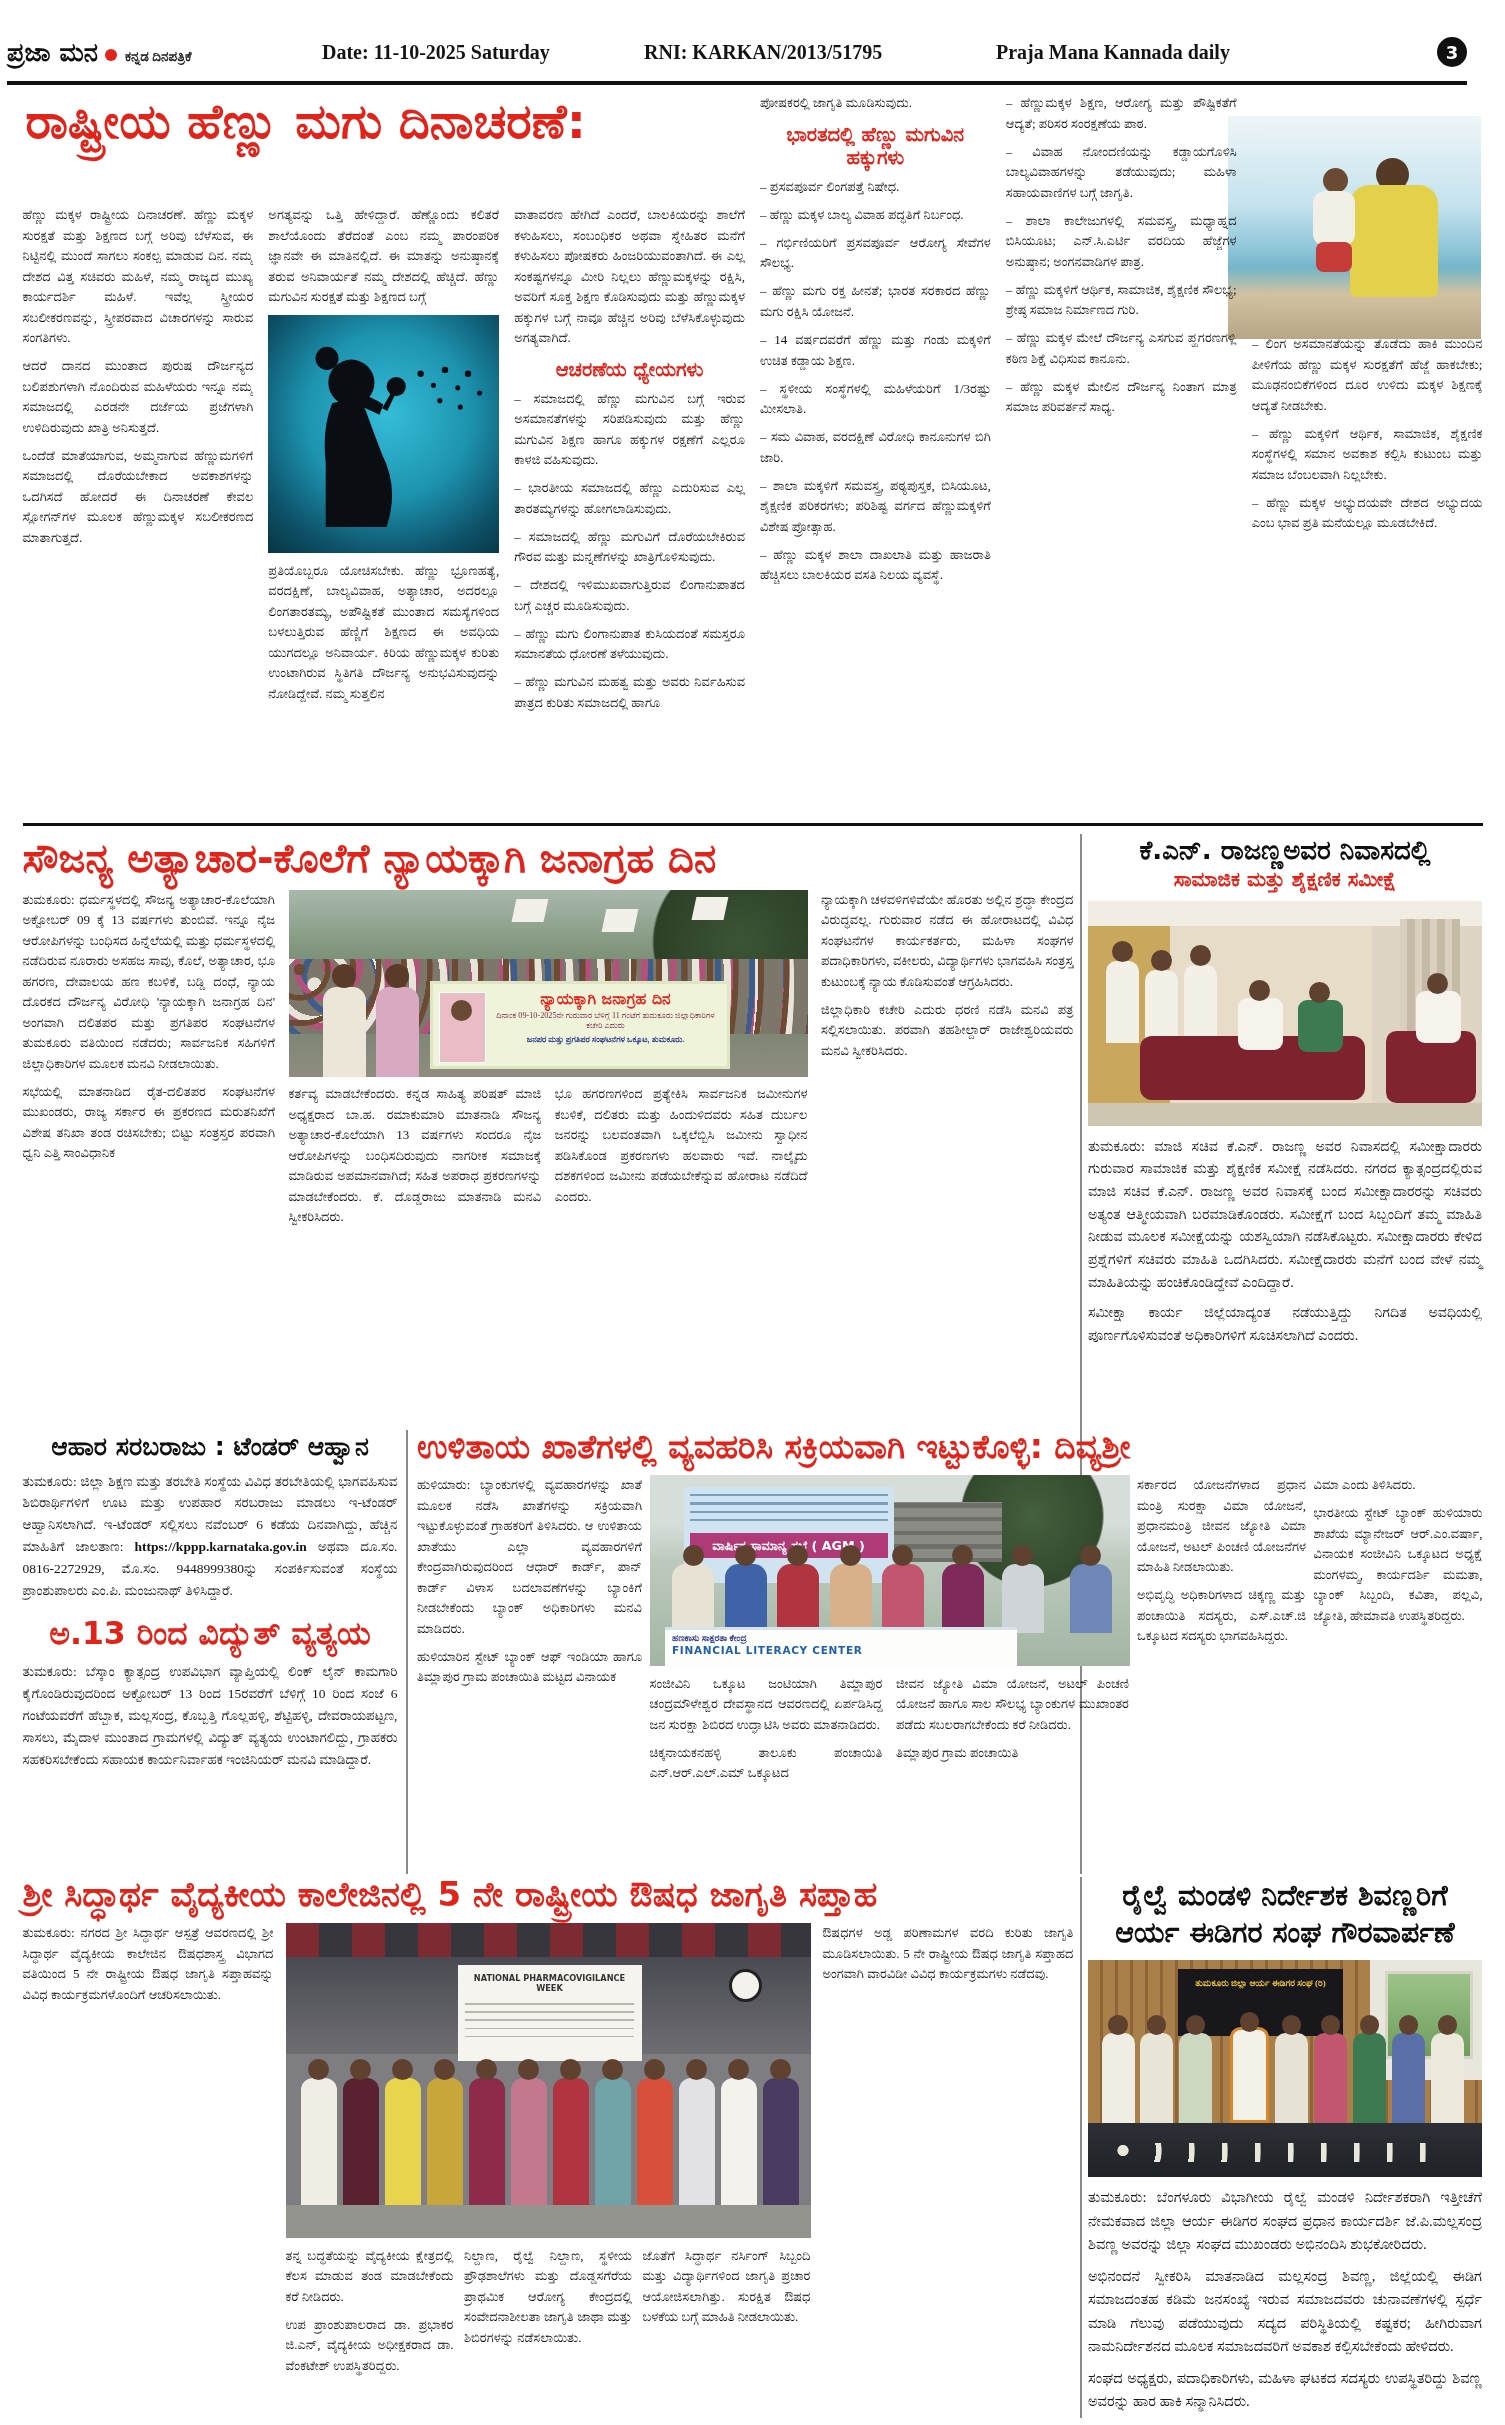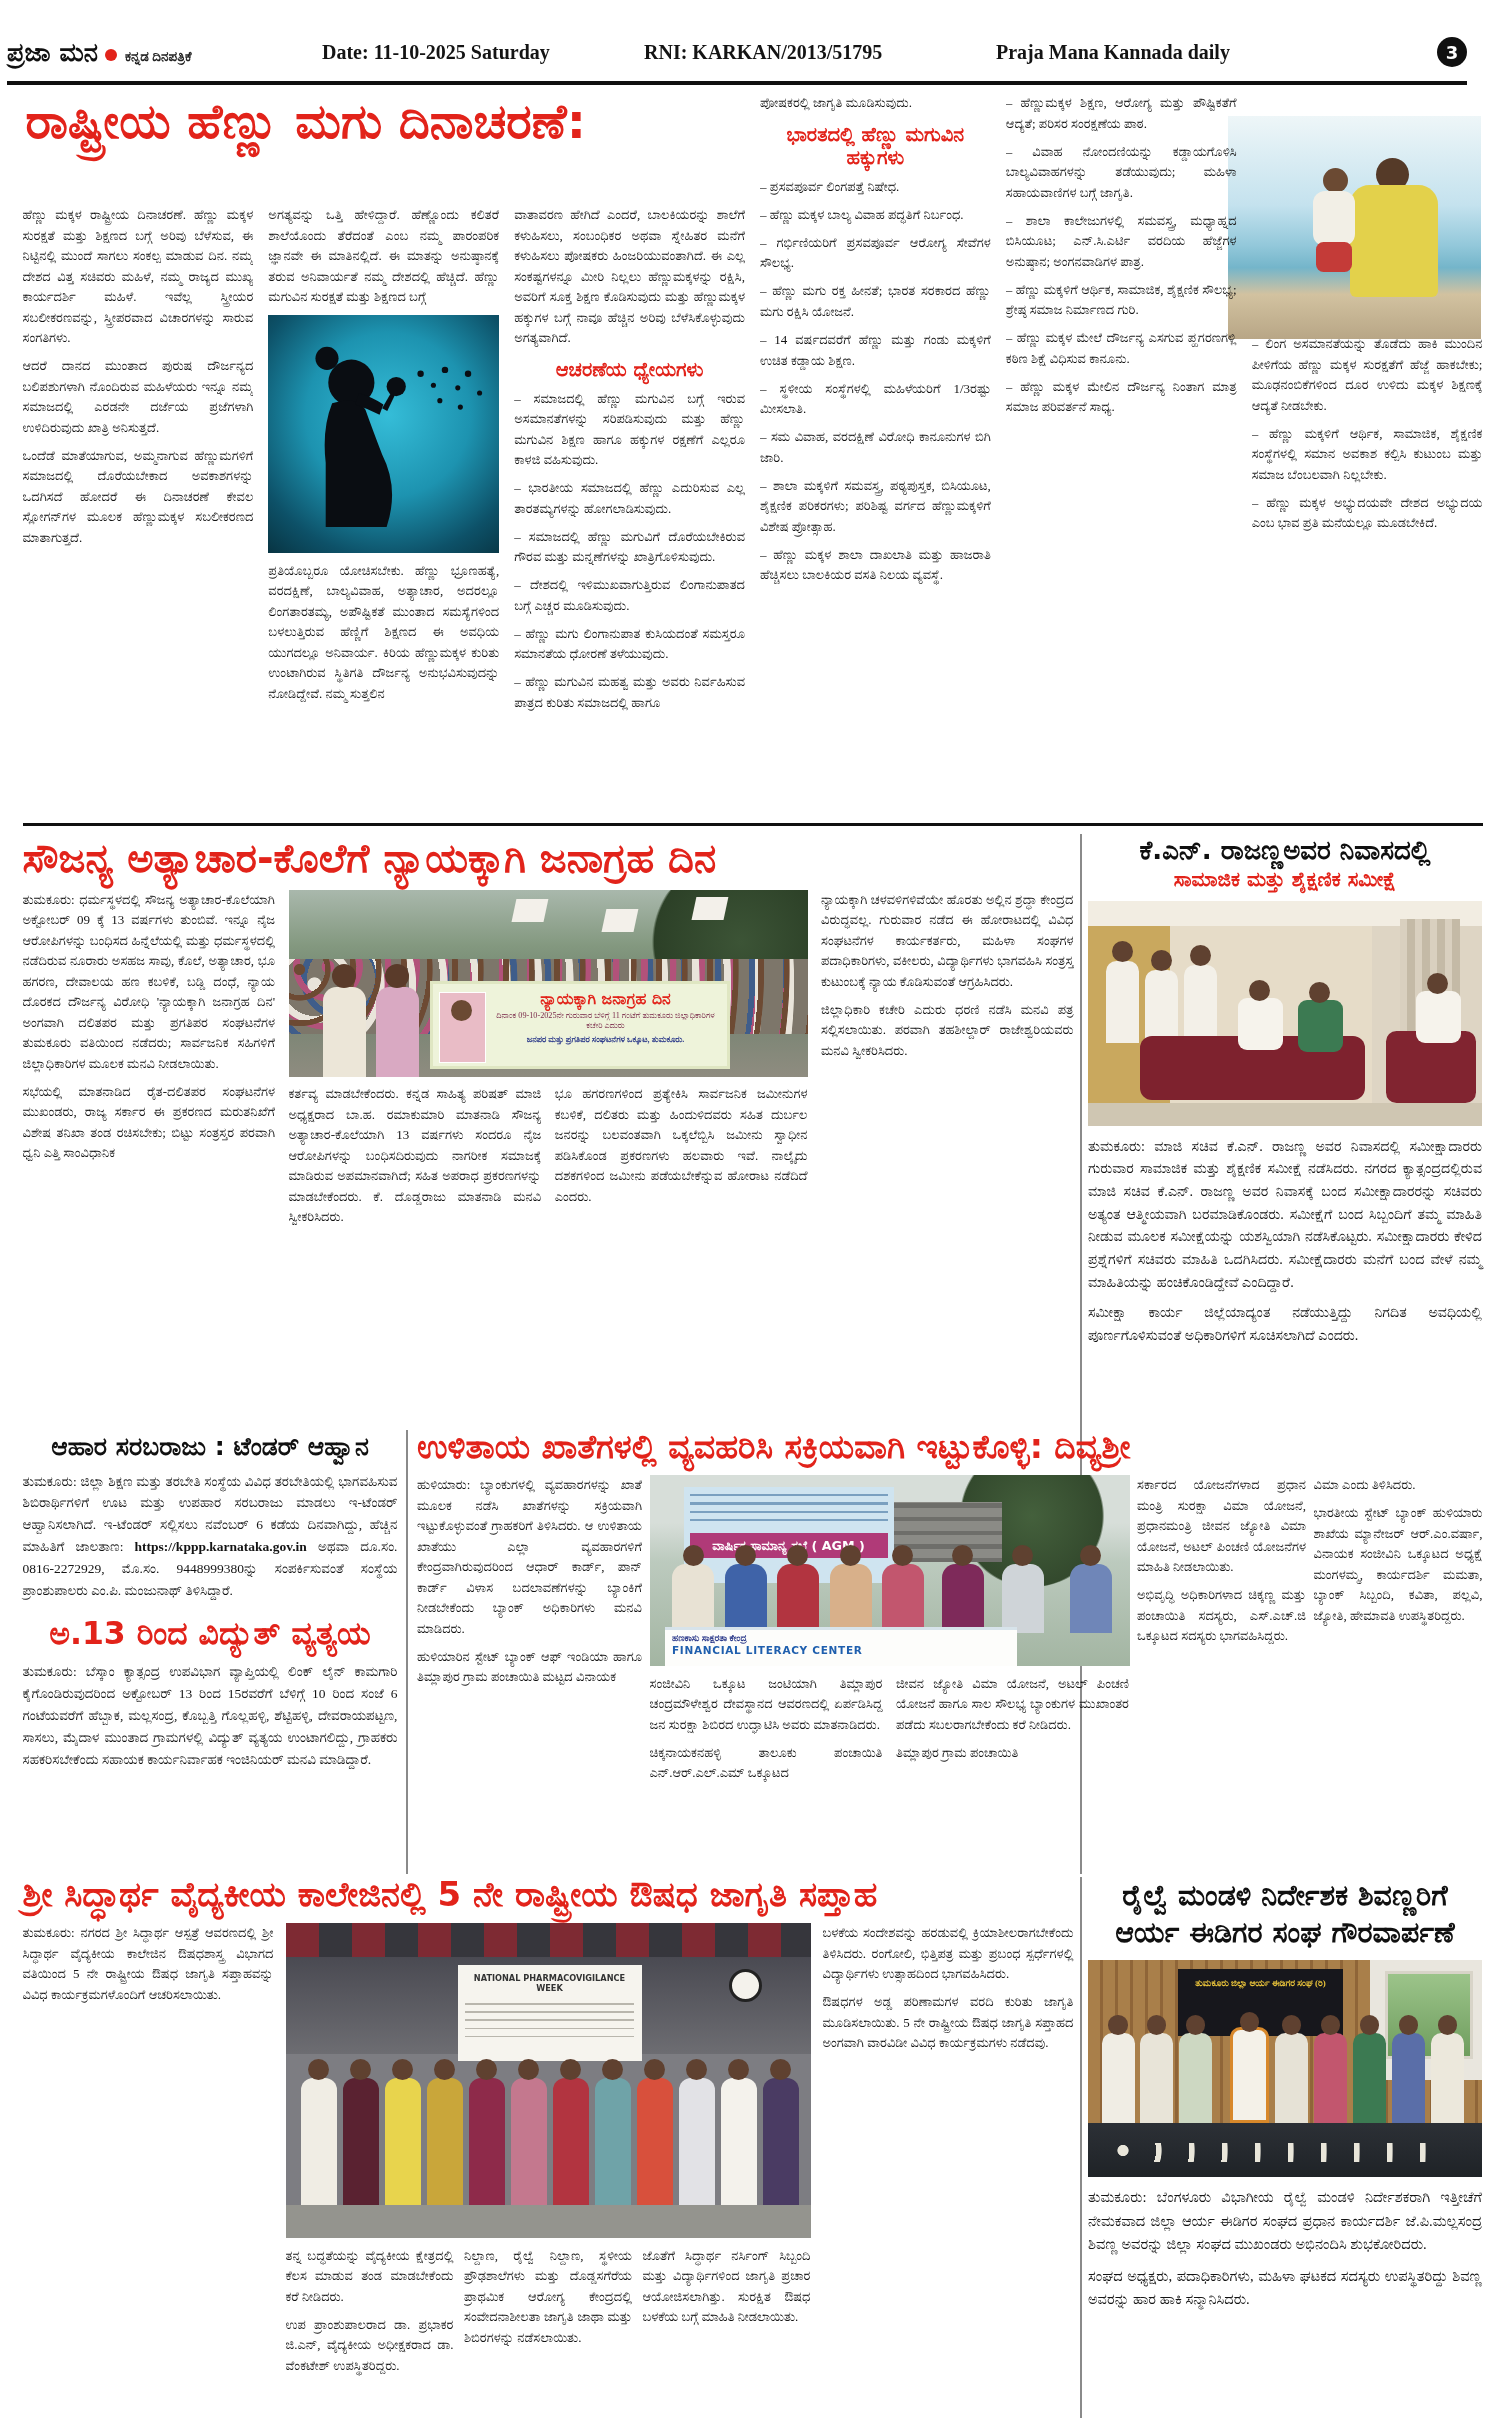--- a/index.html
+++ b/index.html
@@ -453,21 +453,20 @@
           <div class="col">
               <p>ನಿಲ್ದಾಣ, ರೈಲ್ವೆ ನಿಲ್ದಾಣ, ಸ್ಥಳೀಯ ಪ್ರೌಢಶಾಲೆಗಳು ಮತ್ತು ದೊಡ್ಡಸಗೆರೆಯ ಪ್ರಾಥಮಿಕ ಆರೋಗ್ಯ ಕೇಂದ್ರದಲ್ಲಿ ಸಂವೇದನಾಶೀಲತಾ ಜಾಗೃತಿ ಜಾಥಾ ಮತ್ತು ಶಿಬಿರಗಳನ್ನು ನಡೆಸಲಾಯಿತು.</p>
             </div>
           <div class="col">
               <p>ಜೊತೆಗೆ ಸಿದ್ಧಾರ್ಥ ನರ್ಸಿಂಗ್ ಸಿಬ್ಬಂದಿ ಮತ್ತು ವಿದ್ಯಾರ್ಥಿಗಳಿಂದ ಜಾಗೃತಿ ಪ್ರಚಾರ ಆಯೋಜಿಸಲಾಗಿತ್ತು. ಸುರಕ್ಷಿತ ಔಷಧ ಬಳಕೆಯ ಬಗ್ಗೆ ಮಾಹಿತಿ ನೀಡಲಾಯಿತು.</p>
             </div>
         </div>
       </div>
 
       <div class="col s6-e">
-          <p>ಬಳಕೆಯ ಸಂದೇಶವನ್ನು ಹರಡುವಲ್ಲಿ ಕ್ರಿಯಾಶೀಲರಾಗಬೇಕೆಂದು ತಿಳಿಸಿದರು. ರಂಗೋಲಿ, ಭಿತ್ತಿಪತ್ರ ಮತ್ತು ಪ್ರಬಂಧ ಸ್ಪರ್ಧೆಗಳಲ್ಲಿ ವಿದ್ಯಾರ್ಥಿಗಳು ಉತ್ಸಾಹದಿಂದ ಭಾಗವಹಿಸಿದರು.</p>
           <p>ಔಷಧಗಳ ಅಡ್ಡ ಪರಿಣಾಮಗಳ ವರದಿ ಕುರಿತು ಜಾಗೃತಿ ಮೂಡಿಸಲಾಯಿತು. 5 ನೇ ರಾಷ್ಟ್ರೀಯ ಔಷಧ ಜಾಗೃತಿ ಸಪ್ತಾಹದ ಅಂಗವಾಗಿ ವಾರವಿಡೀ ವಿವಿಧ ಕಾರ್ಯಕ್ರಮಗಳು ನಡೆದವು.</p>
         </div>
     </div>
   </section>
 
   <div class="vline" style="left:1080px;top:1877px;height:541px;"></div>
 
   <section id="story7">
     <h3 class="headline-black">
       <span>ರೈಲ್ವೆ ಮಂಡಳಿ ನಿರ್ದೇಶಕ ಶಿವಣ್ಣರಿಗೆ</span><br>
@@ -484,18 +483,19 @@
       <div class="rw-person" style="left:187px;background:#e6e2d6;"></div>
       <div class="rw-person" style="left:226px;background:#c2566e;"></div>
       <div class="rw-person" style="left:265px;background:#3c7a52;"></div>
       <div class="rw-person" style="left:304px;background:#5a6ea8;"></div>
       <div class="rw-person" style="left:343px;background:#ece8dc;"></div>
       <div class="rw-table"></div>
       <div class="rw-papers"></div>
     </div>
     <div class="body-text">
         <p>ತುಮಕೂರು: ಬೆಂಗಳೂರು ವಿಭಾಗೀಯ ರೈಲ್ವೆ ಮಂಡಳಿ ನಿರ್ದೇಶಕರಾಗಿ ಇತ್ತೀಚೆಗೆ ನೇಮಕವಾದ ಜಿಲ್ಲಾ ಆರ್ಯ ಈಡಿಗರ ಸಂಘದ ಪ್ರಧಾನ ಕಾರ್ಯದರ್ಶಿ ಜೆ.ಪಿ.ಮಲ್ಲಸಂದ್ರ ಶಿವಣ್ಣ ಅವರನ್ನು ಜಿಲ್ಲಾ ಸಂಘದ ಮುಖಂಡರು ಅಭಿನಂದಿಸಿ ಶುಭಕೋರಿದರು.</p>
+        <p>ಅಭಿನಂದನೆ ಸ್ವೀಕರಿಸಿ ಮಾತನಾಡಿದ ಮಲ್ಲಸಂದ್ರ ಶಿವಣ್ಣ, ಜಿಲ್ಲೆಯಲ್ಲಿ ಈಡಿಗ ಸಮಾಜದಂತಹ ಕಡಿಮೆ ಜನಸಂಖ್ಯೆ ಇರುವ ಸಮಾಜದವರು ಚುನಾವಣೆಗಳಲ್ಲಿ ಸ್ಪರ್ಧೆ ಮಾಡಿ ಗೆಲುವು ಪಡೆಯುವುದು ಸದ್ಯದ ಪರಿಸ್ಥಿತಿಯಲ್ಲಿ ಕಷ್ಟಕರ; ಹೀಗಿರುವಾಗ ನಾಮನಿರ್ದೇಶನದ ಮೂಲಕ ಸಮಾಜದವರಿಗೆ ಅವಕಾಶ ಕಲ್ಪಿಸಬೇಕೆಂದು ಹೇಳಿದರು.</p>
         <p>ಸಂಘದ ಅಧ್ಯಕ್ಷರು, ಪದಾಧಿಕಾರಿಗಳು, ಮಹಿಳಾ ಘಟಕದ ಸದಸ್ಯರು ಉಪಸ್ಥಿತರಿದ್ದು ಶಿವಣ್ಣ ಅವರನ್ನು ಹಾರ ಹಾಕಿ ಸನ್ಮಾನಿಸಿದರು.</p>
       </div>
   </section>
 
 </div>
 
 
 </body></html>

